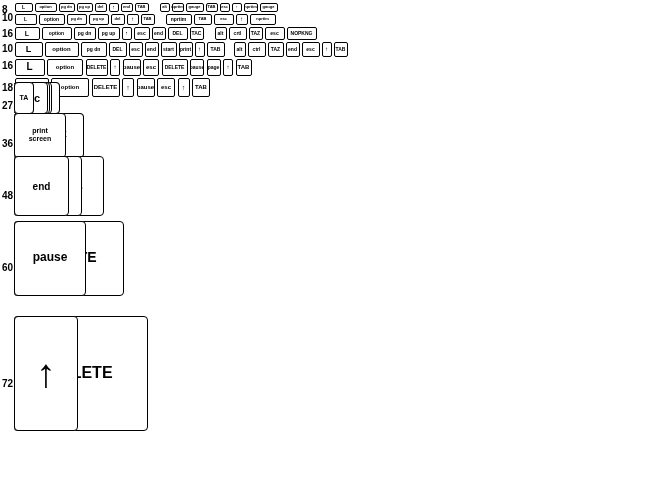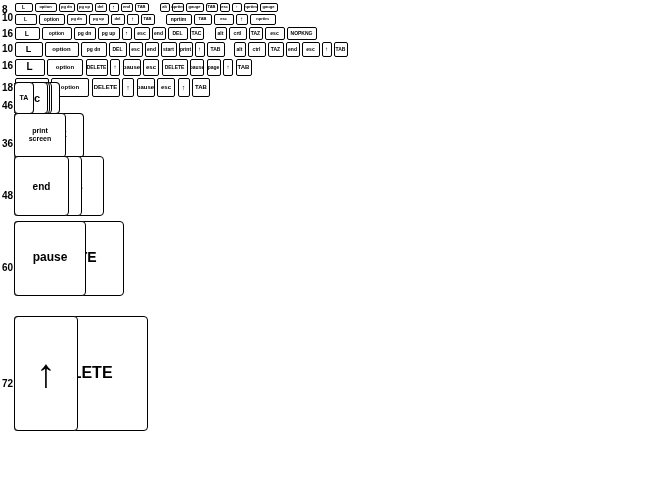--- a/index.html
+++ b/index.html
@@ -169,21 +169,21 @@
     <div class="small-key" style="width:34px;height:19px;font-size:11px;font-weight:900;">L</div>
     <div class="small-key" style="width:38px;height:19px;font-size:6px;">option</div>
     <div class="small-key" style="width:28px;height:19px;font-size:6px;">DELETE</div>
     <div class="small-key" style="width:12px;height:19px;font-size:7px;">↑</div>
     <div class="small-key" style="width:18px;height:19px;font-size:6px;">pause</div>
     <div class="small-key" style="width:18px;height:19px;font-size:6px;">esc</div>
     <div class="small-key" style="width:12px;height:19px;font-size:7px;">↑</div>
     <div class="small-key" style="width:18px;height:19px;font-size:6px;">TAB</div>
   </div>
 
-  <span class="row-label" style="top:100px;">46</span>
+  <span class="row-label" style="top:100px;">27</span>
 
   <div style="position:absolute;top:98px;left:14px;display:flex;align-items:center;flex-wrap:nowrap;gap:2px;">
     <div class="key" style="width:40px;height:32px;font-size:14px;font-weight:900;">L</div>
     <div class="key" style="width:38px;height:32px;font-size:7px;">nprtim</div>
     <div class="key" style="width:36px;height:32px;font-size:7px;">gauge<br>up</div>
     <div class="key" style="width:34px;height:32px;font-size:7px;">page<br>up</div>
     <div class="key" style="width:46px;height:32px;font-size:7px;">DELETE</div>
     <div style="width:6px;"></div>
     <div class="key" style="width:20px;height:32px;font-size:11px;">↑</div>
     <div style="width:4px;"></div>

